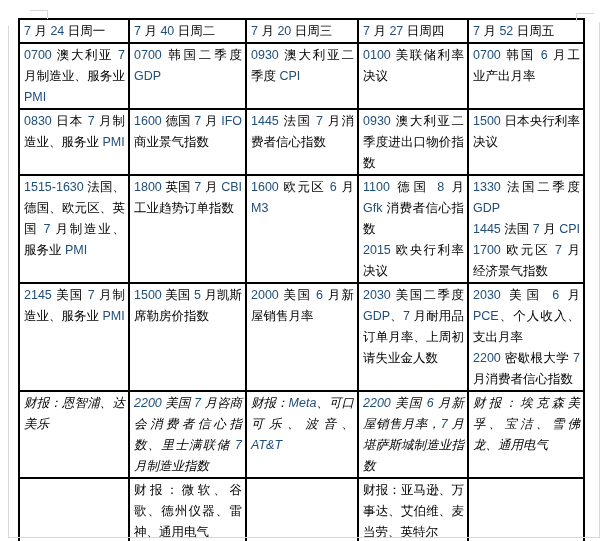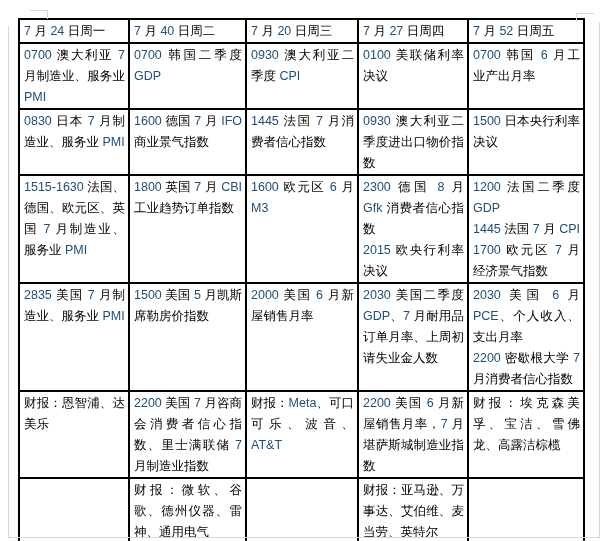--- a/index.html
+++ b/index.html
@@ -45,21 +45,21 @@
     line-height:21px;
     font-weight:normal;
     text-align:left;
     overflow:hidden;
   }
   tr.r-h{height:22px;}
   tr.r0{height:63px;margin-left:28px;}
   tr.r1{height:64px;}
   tr.r2{height:105px;padding-left:28px;}
   tr.r3{height:101px;}
-  tr.r4{height:74px;}
+  tr.r4{height:74px;font-style:italic;}
   tr.r5{height:62px;}
   .entry{text-align:justify;}
   .cal th .entry{text-align:left;white-space:nowrap;}
   .latin{color:var(--latin);}
 </style>
 </head>
 <body>
 
 <div class="doc">
   <div class="edge edge-left"></div>
@@ -136,32 +136,32 @@
         <td>
             <div class="entry"><span class="latin">1515-1630</span> 法国、德国、欧元区、英国 <span class="latin">7</span> 月制造业、服务业 <span class="latin">PMI</span></div>
           </td>
         <td>
             <div class="entry"><span class="latin">1800</span> 英国 <span class="latin">7</span> 月 <span class="latin">CBI</span> 工业趋势订单指数</div>
           </td>
         <td>
             <div class="entry"><span class="latin">1600</span> 欧元区 <span class="latin">6</span> 月 <span class="latin">M3</span></div>
           </td>
         <td>
-          <div class="entry"><span class="latin">2300</span> 德国 <span class="latin">8</span> 月 <span class="latin">Gfk</span> 消费者信心指数</div>
+          <div class="entry"><span class="latin">1100</span> 德国 <span class="latin">8</span> 月 <span class="latin">Gfk</span> 消费者信心指数</div>
           <div class="entry"><span class="latin">2015</span> 欧央行利率决议</div>
         </td>
         <td>
-          <div class="entry"><span class="latin">1200</span> 法国二季度 <span class="latin">GDP</span></div>
+          <div class="entry"><span class="latin">1330</span> 法国二季度 <span class="latin">GDP</span></div>
           <div class="entry"><span class="latin">1445</span> 法国 <span class="latin">7</span> 月 <span class="latin">CPI</span></div>
           <div class="entry"><span class="latin">1700</span> 欧元区 <span class="latin">7</span> 月经济景气指数</div>
         </td>
       </tr>
       <tr class="r3">
         <td>
-            <div class="entry"><span class="latin">2835</span> 美国 <span class="latin">7</span> 月制造业、服务业 <span class="latin">PMI</span></div>
+            <div class="entry"><span class="latin">2145</span> 美国 <span class="latin">7</span> 月制造业、服务业 <span class="latin">PMI</span></div>
           </td>
         <td>
             <div class="entry"><span class="latin">1500</span> 美国 <span class="latin">5</span> 月凯斯席勒房价指数</div>
           </td>
         <td>
             <div class="entry"><span class="latin">2000</span> 美国 <span class="latin">6</span> 月新屋销售月率</div>
           </td>
         <td>
             <div class="entry"><span class="latin">2030</span> 美国二季度 <span class="latin">GDP</span>、<span class="latin">7</span> 月耐用品订单月率、上周初请失业金人数</div>
           </td>
@@ -177,21 +177,21 @@
         <td>
             <div class="entry"><span class="latin">2200</span> 美国 <span class="latin">7</span> 月咨商会消费者信心指数、里士满联储 <span class="latin">7</span> 月制造业指数</div>
           </td>
         <td>
             <div class="entry">财报：<span class="latin">Meta</span>、可口可乐、波音、<span class="latin">AT&amp;T</span></div>
           </td>
         <td>
             <div class="entry"><span class="latin">2200</span> 美国 <span class="latin">6</span> 月新屋销售月率，<span class="latin">7</span> 月堪萨斯城制造业指数</div>
           </td>
         <td>
-            <div class="entry">财报：埃克森美孚、宝洁、雪佛龙、高露洁棕榄</div>
+            <div class="entry">财报：埃克森美孚、宝洁、雪佛龙、通用电气</div>
           </td>
       </tr>
       <tr class="r5">
         <td></td>
         <td>
             <div class="entry">财报：微软、谷歌、德州仪器、雷神、通用电气</div>
           </td>
         <td></td>
         <td>
             <div class="entry">财报：亚马逊、万事达、艾伯维、麦当劳、英特尔</div>

